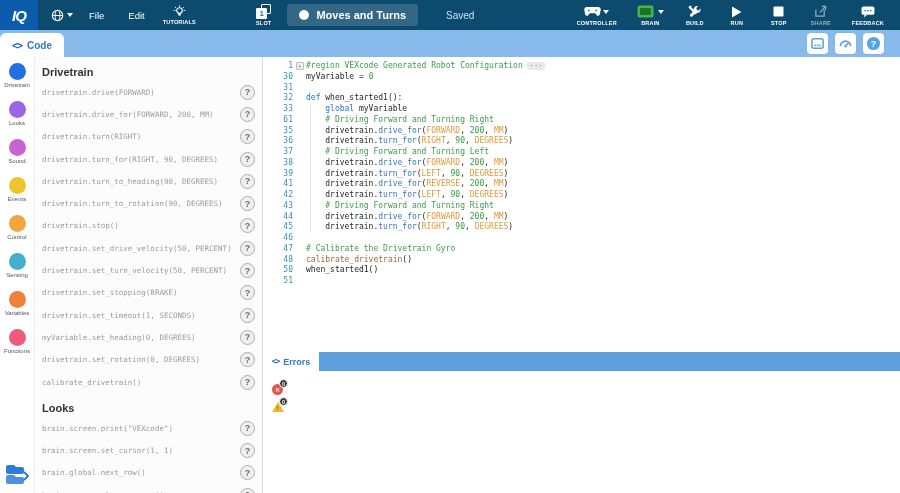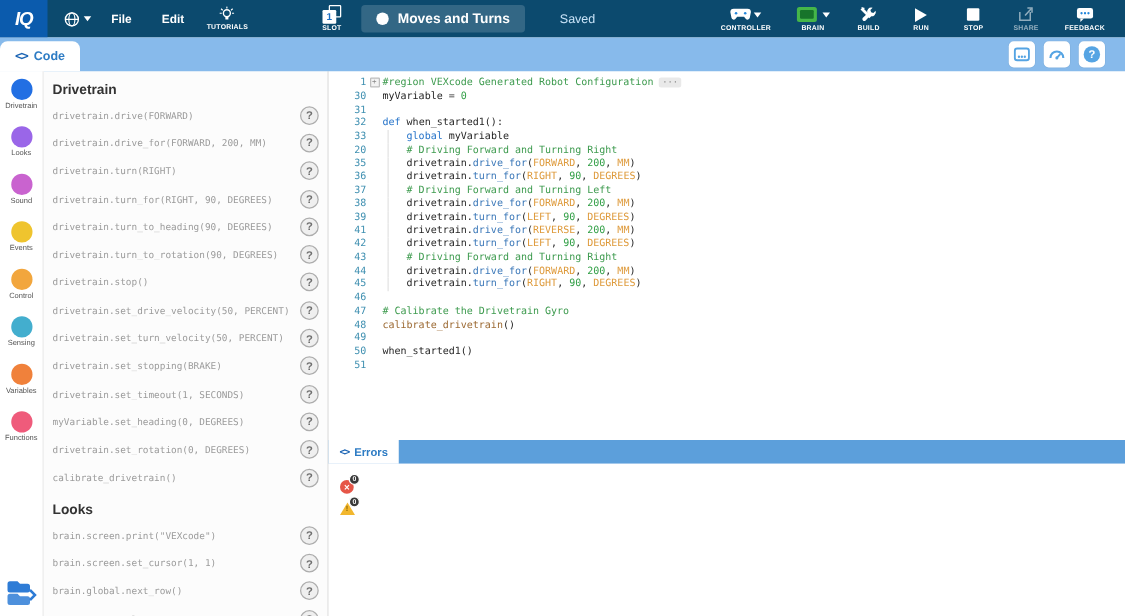--- a/index.html
+++ b/index.html
@@ -4,21 +4,21 @@
 <style>
   * { margin:0; padding:0; box-sizing:border-box; }
   html,body { width:900px; height:493px; overflow:hidden; font-family:"Liberation Sans", sans-serif; background:#fff; }
   .app { width:900px; height:493px; position:relative; display:flex; flex-direction:column; }
 
   
   .topbar { height:30px; background:#0c4a6e; display:flex; align-items:center; flex:0 0 30px; }
   .logo { width:38px; height:30px; background:#0B5BAD; color:#fff; font-weight:bold; font-style:italic; font-size:15px; display:flex; align-items:center; justify-content:center; letter-spacing:-1px; }
   .globe-btn { display:flex; align-items:center; gap:3px; margin-left:9px; padding:2px 4px; cursor:pointer; }
   .caret { width:0; height:0; border-left:3.5px solid transparent; border-right:3.5px solid transparent; border-top:4px solid #fff; }
-  .menu-item { color:#fff; font-size:9.5px; font-weight:bold; padding:0 12px; cursor:pointer; }
+  .menu-item { color:#fff; font-size:9.5px; font-weight:normal; padding:0 12px; cursor:pointer; }
   .tb-group { display:flex; flex-direction:column; align-items:center; justify-content:center; gap:1px; cursor:pointer; padding:0 6px; }
   .tb-label { color:#fff; font-size:5.5px; font-weight:bold; letter-spacing:.2px; }
   .spacer1 { flex:1; } .spacer2 { flex:2; }
   .slot-wrap { position:relative; width:15px; height:15px; }
   .slot-back { position:absolute; top:0; right:0; width:10px; height:10px; border:1.3px solid #fff; border-radius:1px; }
   .slot-front { position:absolute; bottom:0; left:0; width:11px; height:11px; background:#fff; border-radius:1px; color:#1B6FC4; font-size:8px; font-weight:bold; display:flex; align-items:center; justify-content:center; }
   .project-chip { display:flex; align-items:center; gap:7px; background:rgba(255,255,255,.16); border-radius:3px; height:22px; padding:0 12px; margin-left:10px; cursor:pointer; }
   .project-icon { width:10px; height:10px; background:#fff; border-radius:50%; }
   .project-name { color:#fff; font-size:11px; font-weight:bold; }
   .saved { color:#C9E3F8; font-size:10px; margin-left:28px; }
@@ -343,35 +343,34 @@
         </div>
       </div>
 
     <div class="editor-col">
       <div class="editor" id="editor">
           <div class="code-line"><span class="ln">1</span><span class="foldcol"><span class="foldbox">+</span></span><span class="content"><span class="t-c">#region VEXcode Generated Robot Configuration</span><span class="ellipsis-badge">···</span></span></div>
           <div class="code-line"><span class="ln">30</span><span class="foldcol"></span><span class="content"><span class="t-p">myVariable = </span><span class="t-n">0</span></span></div>
           <div class="code-line"><span class="ln">31</span><span class="foldcol"></span><span class="content"></span></div>
           <div class="code-line"><span class="ln">32</span><span class="foldcol"></span><span class="content"><span class="t-k">def</span><span class="t-p"> when_started1():</span></span></div>
           <div class="code-line"><span class="ln">33</span><span class="foldcol"></span><span class="content ind"><span class="t-p">    </span><span class="t-k">global</span><span class="t-p"> myVariable</span></span></div>
-          <div class="code-line"><span class="ln">20</span><span class="foldcol"></span><span class="content ind"><span class="t-p">    </span><span class="t-c"># Driving Forward and Turning Right</span></span></div>
+          <div class="code-line"><span class="ln">61</span><span class="foldcol"></span><span class="content ind"><span class="t-p">    </span><span class="t-c"># Driving Forward and Turning Right</span></span></div>
           <div class="code-line"><span class="ln">35</span><span class="foldcol"></span><span class="content ind"><span class="t-p">    drivetrain.</span><span class="t-m">drive_for</span><span class="t-p">(</span><span class="t-o">FORWARD</span><span class="t-p">, </span><span class="t-n">200</span><span class="t-p">, </span><span class="t-o">MM</span><span class="t-p">)</span></span></div>
           <div class="code-line"><span class="ln">36</span><span class="foldcol"></span><span class="content ind"><span class="t-p">    drivetrain.</span><span class="t-m">turn_for</span><span class="t-p">(</span><span class="t-o">RIGHT</span><span class="t-p">, </span><span class="t-n">90</span><span class="t-p">, </span><span class="t-o">DEGREES</span><span class="t-p">)</span></span></div>
           <div class="code-line"><span class="ln">37</span><span class="foldcol"></span><span class="content ind"><span class="t-p">    </span><span class="t-c"># Driving Forward and Turning Left</span></span></div>
           <div class="code-line"><span class="ln">38</span><span class="foldcol"></span><span class="content ind"><span class="t-p">    drivetrain.</span><span class="t-m">drive_for</span><span class="t-p">(</span><span class="t-o">FORWARD</span><span class="t-p">, </span><span class="t-n">200</span><span class="t-p">, </span><span class="t-o">MM</span><span class="t-p">)</span></span></div>
           <div class="code-line"><span class="ln">39</span><span class="foldcol"></span><span class="content ind"><span class="t-p">    drivetrain.</span><span class="t-m">turn_for</span><span class="t-p">(</span><span class="t-o">LEFT</span><span class="t-p">, </span><span class="t-n">90</span><span class="t-p">, </span><span class="t-o">DEGREES</span><span class="t-p">)</span></span></div>
           <div class="code-line"><span class="ln">41</span><span class="foldcol"></span><span class="content ind"><span class="t-p">    drivetrain.</span><span class="t-m">drive_for</span><span class="t-p">(</span><span class="t-o">REVERSE</span><span class="t-p">, </span><span class="t-n">200</span><span class="t-p">, </span><span class="t-o">MM</span><span class="t-p">)</span></span></div>
           <div class="code-line"><span class="ln">42</span><span class="foldcol"></span><span class="content ind"><span class="t-p">    drivetrain.</span><span class="t-m">turn_for</span><span class="t-p">(</span><span class="t-o">LEFT</span><span class="t-p">, </span><span class="t-n">90</span><span class="t-p">, </span><span class="t-o">DEGREES</span><span class="t-p">)</span></span></div>
           <div class="code-line"><span class="ln">43</span><span class="foldcol"></span><span class="content ind"><span class="t-p">    </span><span class="t-c"># Driving Forward and Turning Right</span></span></div>
           <div class="code-line"><span class="ln">44</span><span class="foldcol"></span><span class="content ind"><span class="t-p">    drivetrain.</span><span class="t-m">drive_for</span><span class="t-p">(</span><span class="t-o">FORWARD</span><span class="t-p">, </span><span class="t-n">200</span><span class="t-p">, </span><span class="t-o">MM</span><span class="t-p">)</span></span></div>
           <div class="code-line"><span class="ln">45</span><span class="foldcol"></span><span class="content ind"><span class="t-p">    drivetrain.</span><span class="t-m">turn_for</span><span class="t-p">(</span><span class="t-o">RIGHT</span><span class="t-p">, </span><span class="t-n">90</span><span class="t-p">, </span><span class="t-o">DEGREES</span><span class="t-p">)</span></span></div>
           <div class="code-line"><span class="ln">46</span><span class="foldcol"></span><span class="content"></span></div>
           <div class="code-line"><span class="ln">47</span><span class="foldcol"></span><span class="content"><span class="t-c"># Calibrate the Drivetrain Gyro</span></span></div>
           <div class="code-line"><span class="ln">48</span><span class="foldcol"></span><span class="content"><span class="t-f">calibrate_drivetrain</span><span class="t-p">()</span></span></div>
-          <div class="code-line"><span class="ln">49</span><span class="foldcol"></span><span class="content"></span></div>
           <div class="code-line"><span class="ln">50</span><span class="foldcol"></span><span class="content"><span class="t-p">when_started1()</span></span></div>
           <div class="code-line"><span class="ln">51</span><span class="foldcol"></span><span class="content"></span></div>
         </div>
 
       <div class="errors-panel">
         <div class="errors-bar">
           <div class="tab-errors">
             <span class="angle-icon">&lt;&gt;</span>
             <span class="tab-errors-label">Errors</span>
           </div>

